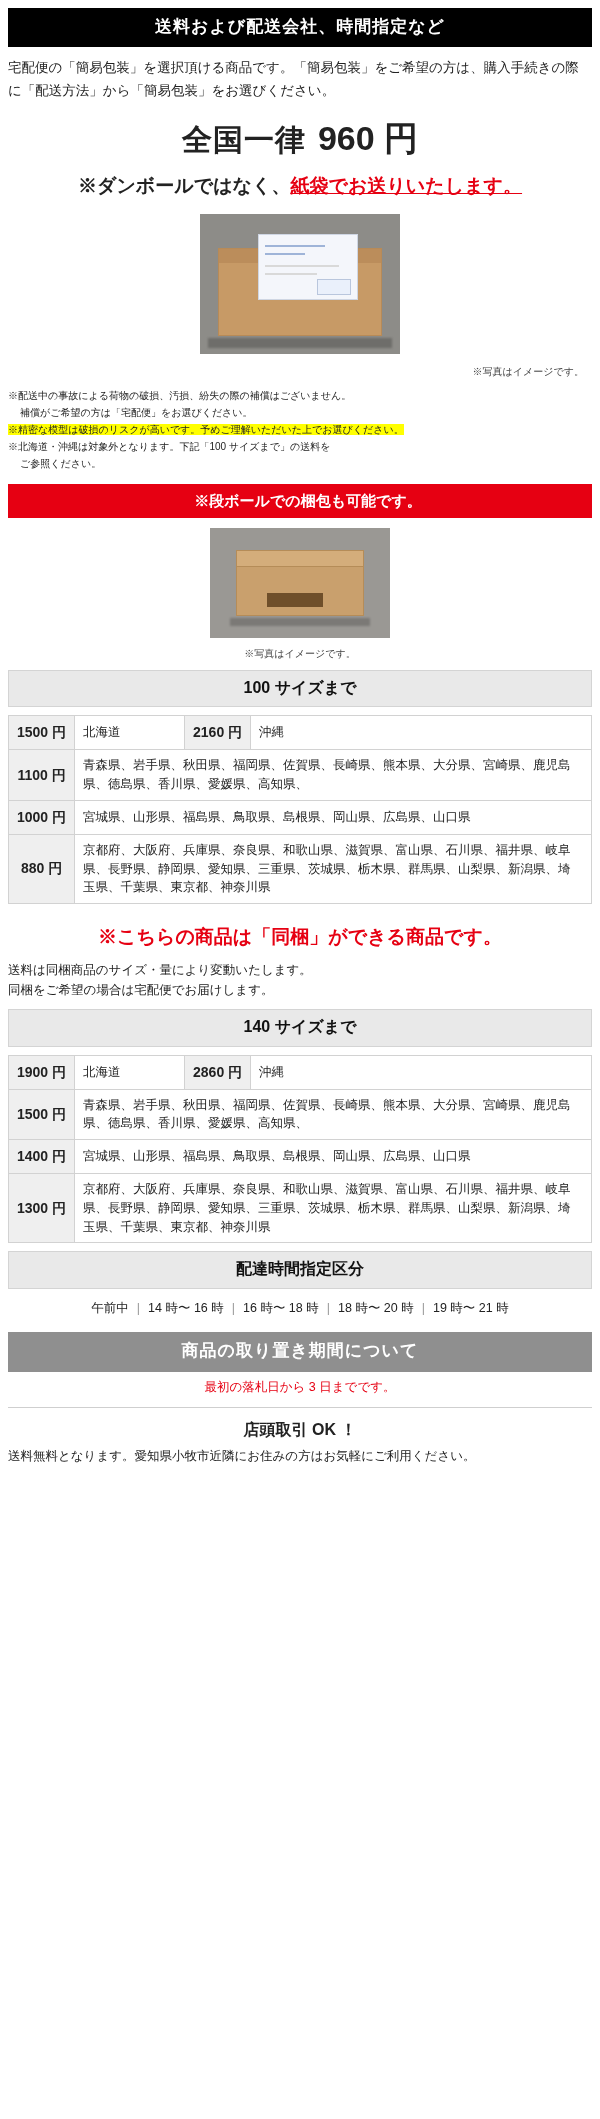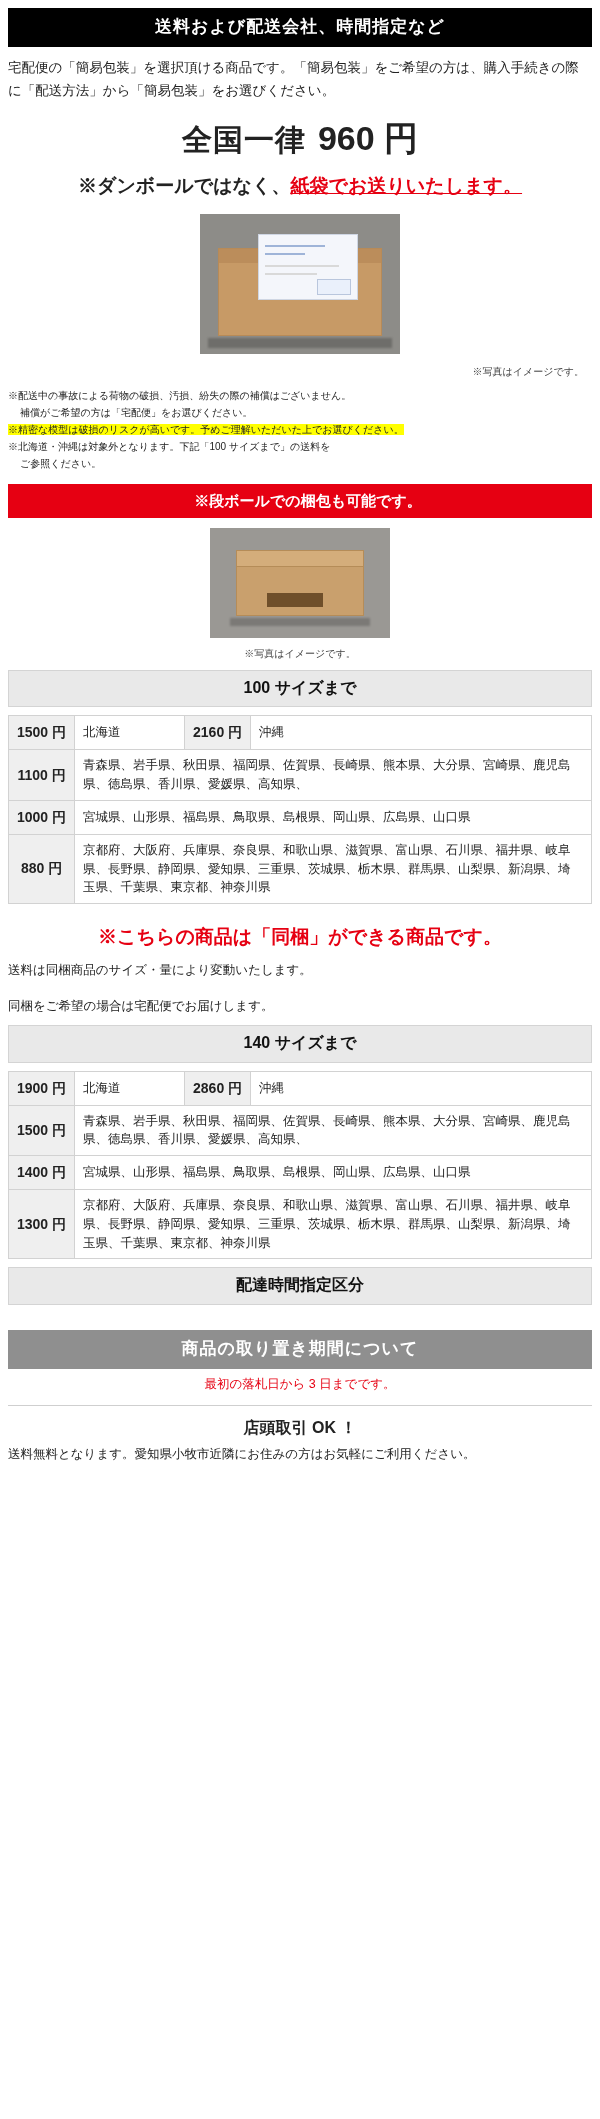--- a/index.html
+++ b/index.html
@@ -29,21 +29,21 @@
     margin: 8px 8px 10px 8px;
   }
   .bar-gray {
     background: #8f8f8f;
     color: #fff;
     text-align: center;
     font-weight: bold;
     font-size: 17px;
     letter-spacing: 1px;
     padding: 6px 0 7px 0;
-    margin: 25px 8px 6px 8px;
+    margin: 10px 8px 6px 8px;
   }
   .bar-red {
     background: #e60012;
     color: #fff;
     text-align: center;
     font-weight: bold;
     font-size: 15px;
     padding: 5px 0 6px 16px;
     margin: 12px 8px 10px 8px;
   }
@@ -307,21 +307,21 @@
       <tr>
         <td class="price-cell">880 円</td>
         <td class="area-cell" colspan="3">京都府、大阪府、兵庫県、奈良県、和歌山県、滋賀県、富山県、石川県、福井県、岐阜県、長野県、静岡県、愛知県、三重県、茨城県、栃木県、群馬県、山梨県、新潟県、埼玉県、千葉県、東京都、神奈川県</td>
       </tr>
     </tbody>
   </table>
 
   <div class="red-headline">※こちらの商品は「同梱」ができる商品です。</div>
   <div class="pad">
     <p class="body-text" style="margin-bottom:0">送料は同梱商品のサイズ・量により変動いたします。</p>
-    <p class="body-text" style="margin-top:16px">同梱をご希望の場合は宅配便でお届けします。</p>
+    <p class="body-text" style="margin-top:0">同梱をご希望の場合は宅配便でお届けします。</p>
   </div>
 
   <div class="bar-light">140 サイズまで</div>
 
   <table class="ship">
     <tbody>
       <tr>
         <td class="price-cell">1900 円</td>
         <td class="area-cell small">北海道</td>
         <td class="price-cell">2860 円</td>
@@ -336,20 +336,23 @@
         <td class="area-cell" colspan="3">宮城県、山形県、福島県、鳥取県、島根県、岡山県、広島県、山口県</td>
       </tr>
       <tr>
         <td class="price-cell">1300 円</td>
         <td class="area-cell" colspan="3">京都府、大阪府、兵庫県、奈良県、和歌山県、滋賀県、富山県、石川県、福井県、岐阜県、長野県、静岡県、愛知県、三重県、茨城県、栃木県、群馬県、山梨県、新潟県、埼玉県、千葉県、東京都、神奈川県</td>
       </tr>
     </tbody>
   </table>
 
   <div class="bar-light">配達時間指定区分</div>
+  <div class="timeslots">
+    <span>午前中</span><span class="sep">|</span><span>14 時〜 16 時</span><span class="sep">|</span><span>16 時〜 18 時</span><span class="sep">|</span><span>18 時〜 20 時</span><span class="sep">|</span><span>19 時〜 21 時</span>
+  </div>
 
   <div class="bar-gray">商品の取り置き期間について</div>
   <div class="center-red">最初の落札日から 3 日までです。</div>
 
   <hr class="rule">
 
   <div class="center-black-bold">店頭取引 OK ！</div>
   <div class="pad">
     <p class="footer-note">送料無料となります。愛知県小牧市近隣にお住みの方はお気軽にご利用ください。</p>
   </div>

